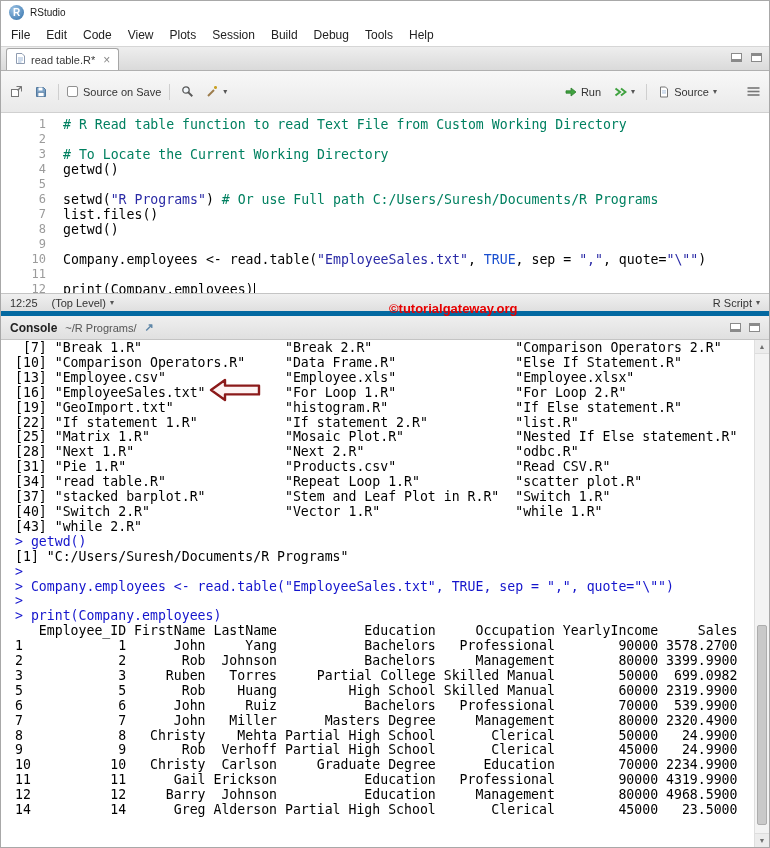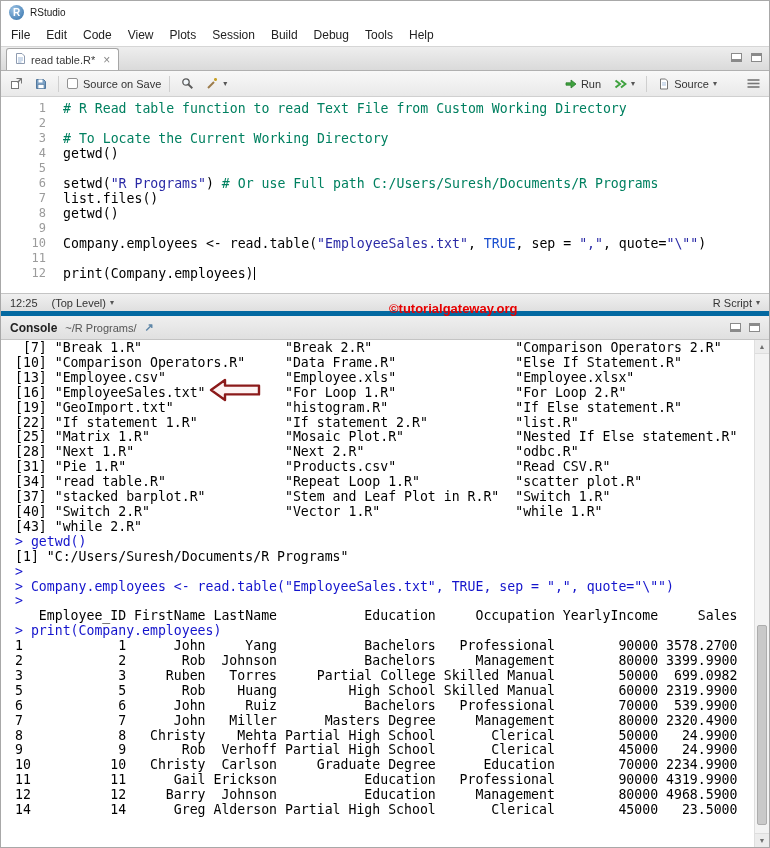--- a/index.html
+++ b/index.html
@@ -28,21 +28,21 @@
     display:flex;align-items:flex-end;padding-left:5px;position:relative}
   .tab{height:22px;background:#fff;border:1px solid #a6a6a6;border-bottom:none;border-radius:3px 3px 0 0;
     display:flex;align-items:center;gap:5px;padding:0 8px;font-size:11px;color:#3a3a3a}
   .tab-close{color:#888;font-size:12px;margin-left:3px;line-height:1}
   .pane-btns{position:absolute;right:7px;top:6px;display:flex;gap:9px;align-items:center}
   .ic-min,.ic-max{width:11px;height:9px;border:1px solid #8a8a8a;background:#fff;position:relative}
   .ic-min::after{content:"";position:absolute;left:-1px;right:-1px;bottom:-1px;height:3px;background:#8a8a8a}
   .ic-max::before{content:"";position:absolute;left:-1px;right:-1px;top:-1px;height:3px;background:#8a8a8a}
 
   
-  .toolbar{height:26px;flex:none;background:linear-gradient(#f8f8f8,#e9e9e9);border-bottom:1px solid #d0d0d0;
+  .toolbar{height:42px;flex:none;background:linear-gradient(#f8f8f8,#e9e9e9);border-bottom:1px solid #d0d0d0;
     display:flex;align-items:center;padding:0 6px;gap:6px}
   .sep{width:1px;height:16px;background:#cfcfcf;margin:0 2px;flex:none}
   .flex-sp{flex:1}
   .tbtn{display:flex;align-items:center;gap:4px;font-size:11px;color:#333;padding:2px 3px;border-radius:2px}
   .sos{display:flex;align-items:center;gap:5px;font-size:11px;color:#333}
   .cb{width:11px;height:11px;border:1px solid #919191;background:#fff;border-radius:2px;flex:none}
   .car{font-size:8px;color:#555;line-height:1}
 
   
   .editor{flex:1;background:#fff;overflow:hidden;padding-top:4px;
@@ -253,22 +253,22 @@
           <div class="c-line c-out">[31] "Pie 1.R"                    "Products.csv"               "Read CSV.R"</div>
           <div class="c-line c-out">[34] "read table.R"               "Repeat Loop 1.R"            "scatter plot.R"</div>
           <div class="c-line c-out">[37] "stacked barplot.R"          "Stem and Leaf Plot in R.R"  "Switch 1.R"</div>
           <div class="c-line c-out">[40] "Switch 2.R"                 "Vector 1.R"                 "while 1.R"</div>
           <div class="c-line c-out">[43] "while 2.R"</div>
           <div class="c-line c-in">&gt; getwd()</div>
           <div class="c-line c-out">[1] "C:/Users/Suresh/Documents/R Programs"</div>
           <div class="c-line c-in">&gt; </div>
           <div class="c-line c-in">&gt; Company.employees &lt;- read.table("EmployeeSales.txt", TRUE, sep = ",", quote="\"")</div>
           <div class="c-line c-in">&gt; </div>
+          <div class="c-line c-in">&gt; print(Company.employees)</div>
           <div class="c-line c-out">   Employee_ID FirstName LastName           Education     Occupation YearlyIncome     Sales</div>
-          <div class="c-line c-in">&gt; print(Company.employees)</div>
           <div class="c-line c-out">1            1      John     Yang           Bachelors   Professional        90000 3578.2700</div>
           <div class="c-line c-out">2            2       Rob  Johnson           Bachelors     Management        80000 3399.9900</div>
           <div class="c-line c-out">3            3     Ruben   Torres     Partial College Skilled Manual        50000  699.0982</div>
           <div class="c-line c-out">5            5       Rob    Huang         High School Skilled Manual        60000 2319.9900</div>
           <div class="c-line c-out">6            6      John     Ruiz           Bachelors   Professional        70000  539.9900</div>
           <div class="c-line c-out">7            7      John   Miller      Masters Degree     Management        80000 2320.4900</div>
           <div class="c-line c-out">8            8   Christy    Mehta Partial High School       Clerical        50000   24.9900</div>
           <div class="c-line c-out">9            9       Rob  Verhoff Partial High School       Clerical        45000   24.9900</div>
           <div class="c-line c-out">10          10   Christy  Carlson     Graduate Degree      Education        70000 2234.9900</div>
           <div class="c-line c-out">11          11      Gail Erickson           Education   Professional        90000 4319.9900</div>

